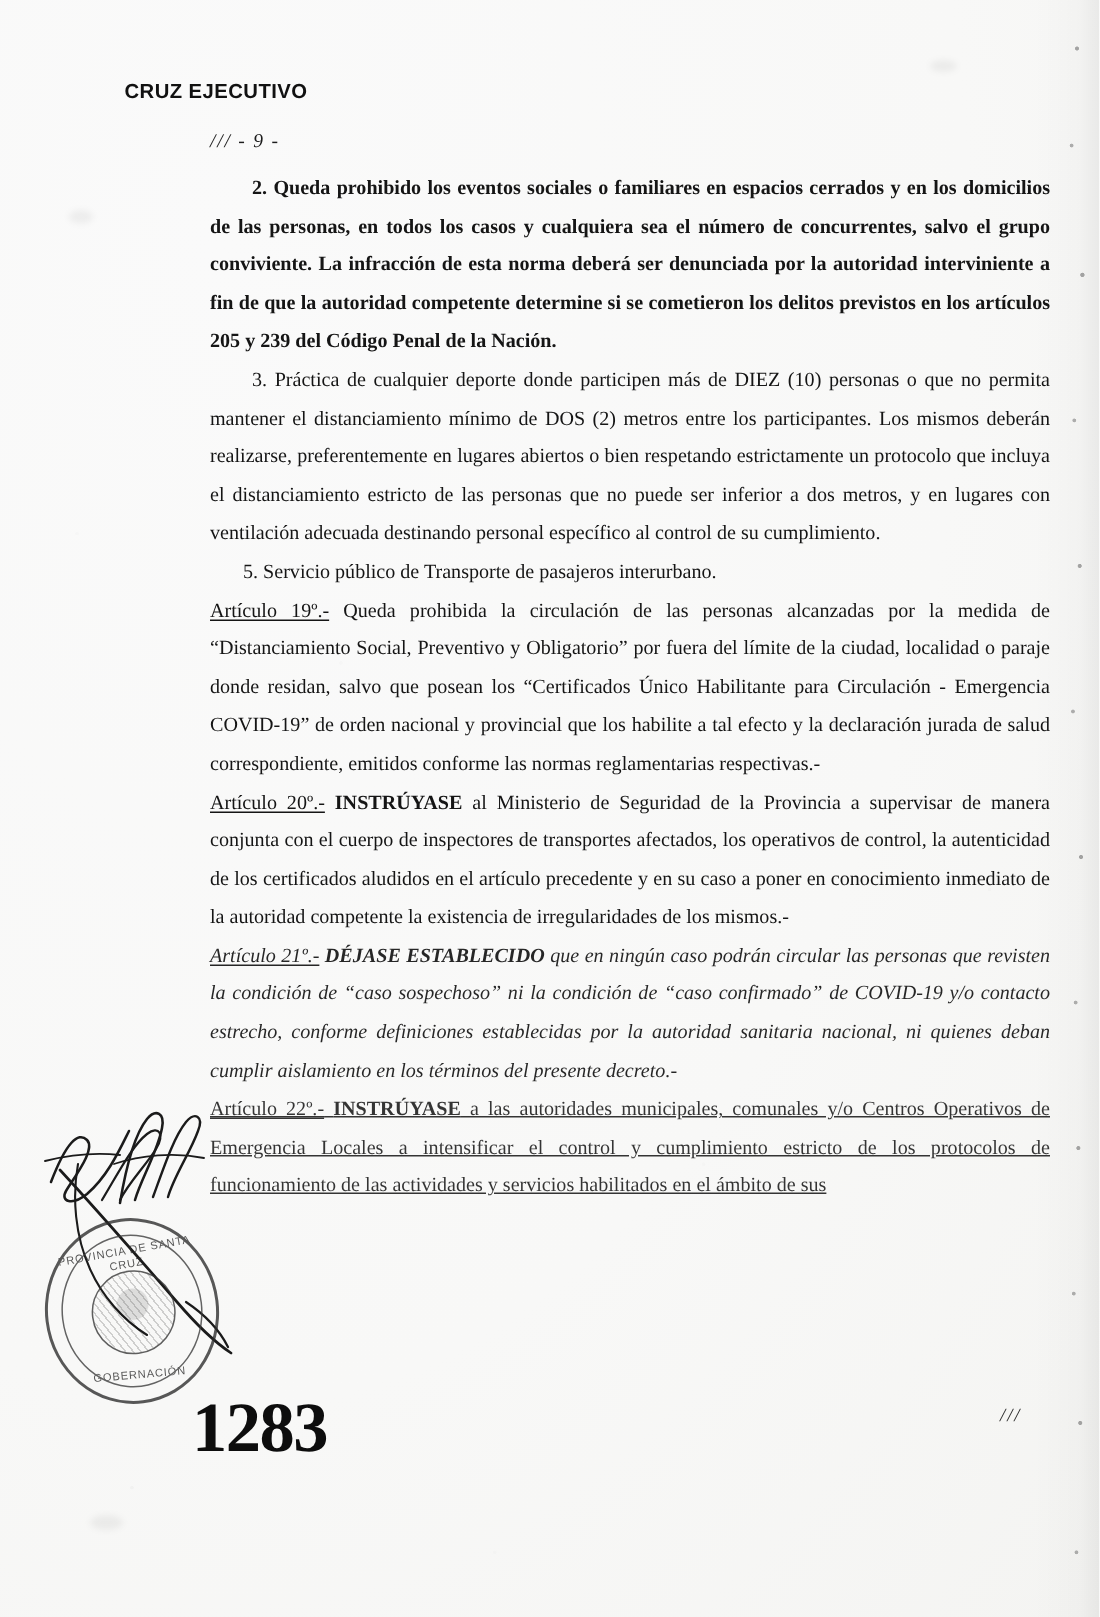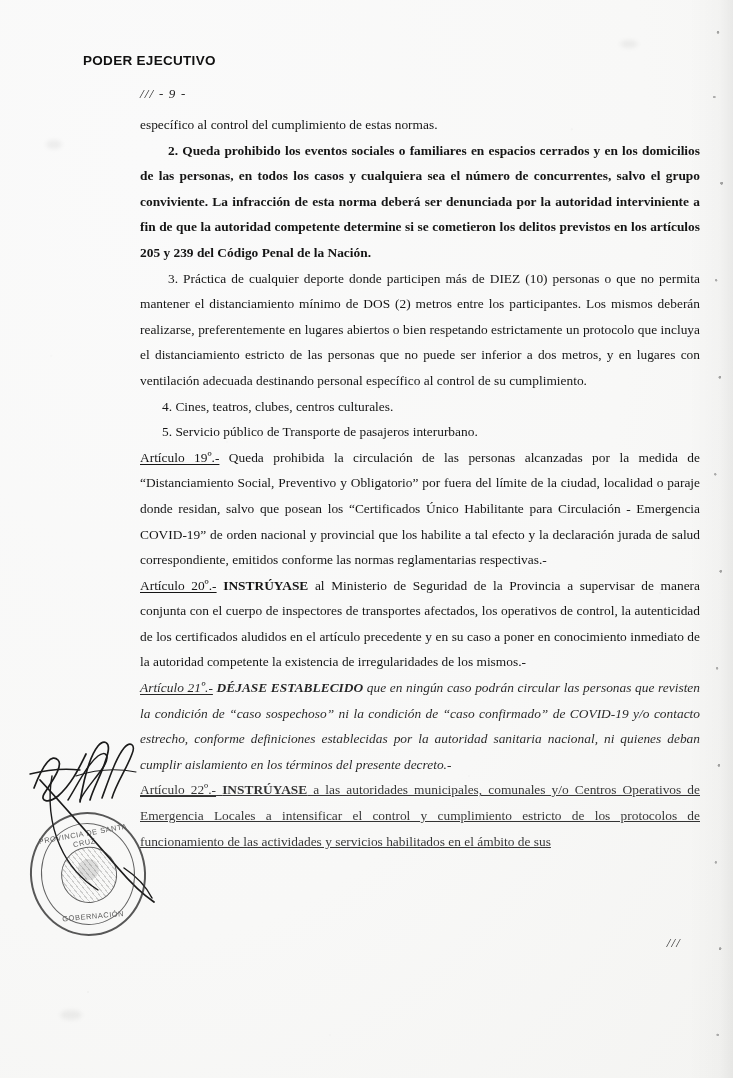--- a/index.html
+++ b/index.html
@@ -219,33 +219,31 @@
 <div class="page">
 
   <div class="scan-noise"></div>
   <div class="edge-band"></div>
   <div class="edge-dots"></div>
 
   <div class="smudge" style="left:46px;top:140px;width:16px;height:9px;"></div>
   <div class="smudge" style="left:60px;top:1010px;width:22px;height:10px;"></div>
   <div class="smudge" style="left:620px;top:40px;width:18px;height:8px;"></div>
 
-  <div class="header-title">PODER EJECUTIVO</div>
+  <div class="header-title">CRUZ EJECUTIVO</div>
 
   <div class="folio">/// - 9 -</div>
 
   <div class="body-block">
 
-    <p>específico  al control del cumplimiento de estas normas.</p>
 
     <p class="indent bold">2. Queda prohibido los eventos sociales o familiares en espacios cerrados y en los domicilios de las personas, en todos los casos y cualquiera sea el número de concurrentes, salvo el grupo conviviente. La infracción de esta norma deberá ser denunciada por la autoridad interviniente a fin de que la autoridad competente determine si se cometieron los delitos previstos en los artículos 205 y 239 del Código Penal de la Nación.</p>
 
     <p class="indent">3. Práctica de cualquier deporte donde participen más de DIEZ (10) personas o que no permita mantener el distanciamiento mínimo de DOS (2) metros entre los participantes. Los  mismos deberán realizarse, preferentemente en lugares abiertos o bien respetando estrictamente un protocolo que incluya el distanciamiento estricto de las personas que no puede ser inferior a dos metros, y en lugares con ventilación adecuada destinando personal específico al control de su cumplimiento.</p>
 
-    <p class="indent-sm">4. Cines, teatros, clubes, centros culturales.</p>
 
     <p class="indent-sm">5. Servicio público de Transporte de pasajeros interurbano.</p>
 
     <p>
       <span class="art-label">Artículo 19º.-</span><span> Queda prohibida la circulación de las personas alcanzadas por la medida de “Distanciamiento Social, Preventivo y Obligatorio” por fuera del límite de la ciudad, localidad o paraje donde residan, salvo que posean los “Certificados Único Habilitante para Circulación - Emergencia COVID-19” de orden nacional y provincial que los habilite a tal efecto y la declaración  jurada de salud correspondiente, emitidos conforme las normas reglamentarias respectivas.-</span>
     </p>
 
     <p>
       <span class="art-label">Artículo 20º.-</span>
       <span class="bold">INSTRÚYASE</span><span> al Ministerio de Seguridad de la Provincia a supervisar de manera conjunta con el cuerpo de inspectores de transportes afectados, los operativos de control, la  autenticidad  de  los certificados aludidos en el artículo precedente y en su caso a poner en conocimiento inmediato de la autoridad competente la existencia de irregularidades de los mismos.-</span>
@@ -284,15 +282,16 @@
       <path d="M18 4 C14 26, 16 52, 26 74 C34 92, 48 108, 64 118" stroke="#1b1b1b" stroke-width="1.4" fill="none" stroke-linecap="round"></path>
       <path d="M90 96 C102 104, 112 114, 118 126" stroke="#1b1b1b" stroke-width="1.5" fill="none" stroke-linecap="round"></path>
     </svg>
 
     <div class="seal">
       <div class="seal-text-top">PROVINCIA DE SANTA CRUZ</div>
       <div class="seal-core"></div>
       <div class="seal-text-bot">GOBERNACIÓN</div>
     </div>
 
+    <div class="doc-number">1283</div>
   </div>
 
 </div>
 
 </body></html>

